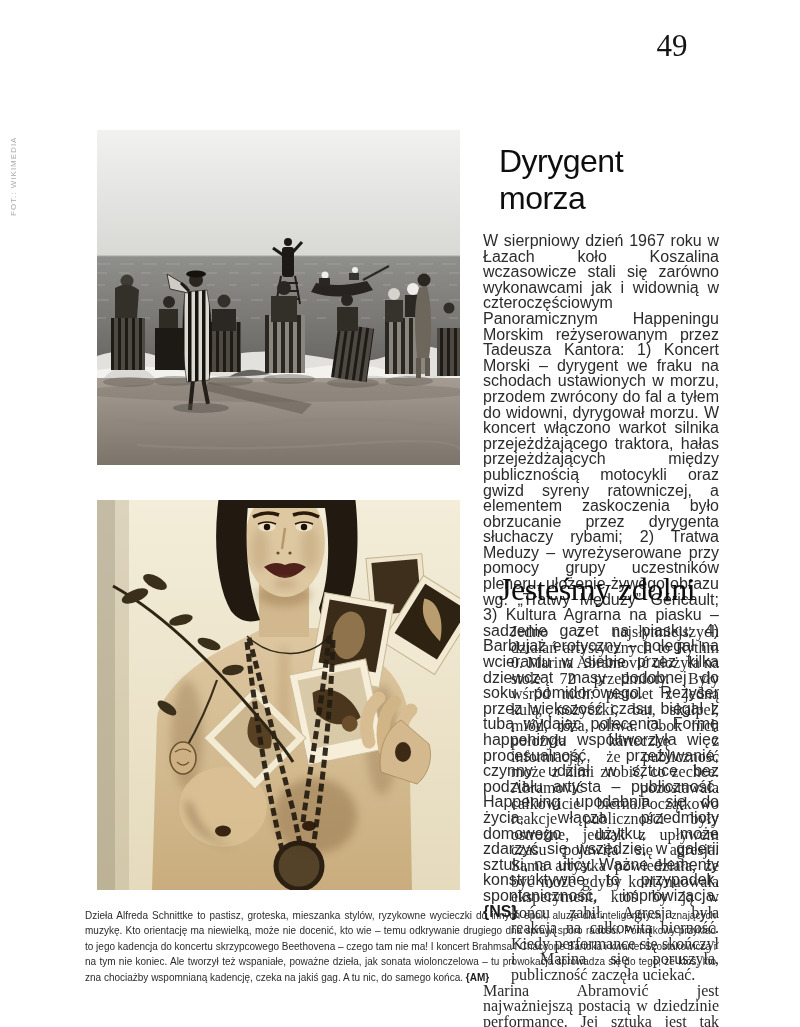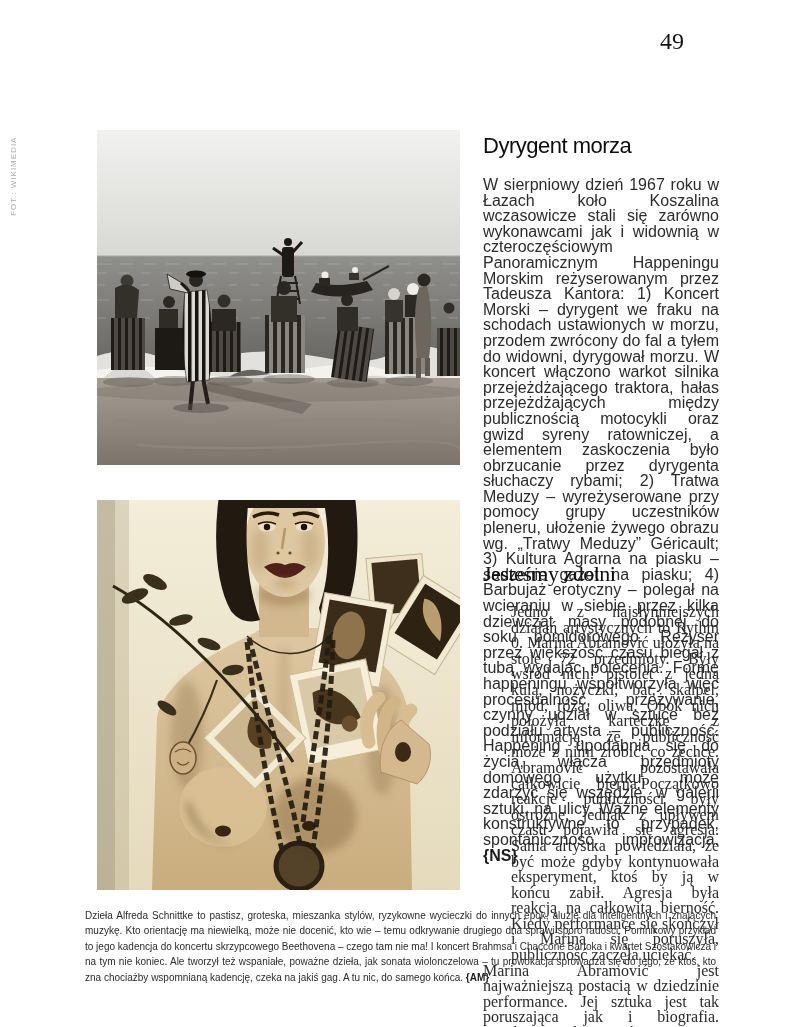--- a/index.html
+++ b/index.html
@@ -2,35 +2,35 @@
 <html lang="pl"><head>
 <meta charset="utf-8">
 <style>
   html,body{margin:0;padding:0;background:#e9e9e9;}
   .page{
     position:relative;width:800px;height:1027px;background:#ffffff;
     font-family:"Liberation Sans",sans-serif;overflow:hidden;margin:0 auto;
   }
   .page-number{
     position:absolute;left:650px;top:28px;width:44px;text-align:center;
-    font-family:"Liberation Serif",serif;font-size:24px;color:#141414;
+    font-family:"Liberation Serif",serif;font-size:31px;color:#141414;
   }
   .photo-credit{
     position:absolute;left:9px;top:124px;height:92px;
     writing-mode:vertical-rl;transform:rotate(180deg);
     font-size:8px;letter-spacing:1px;color:#a9a9a9;white-space:nowrap;
   }
   figure{margin:0;padding:0;}
   .photo{position:absolute;overflow:hidden;}
   .photo svg{display:block;width:100%;height:100%;}
   .photo1{left:97px;top:130px;width:363px;height:335px;}
   .photo2{left:97px;top:500px;width:363px;height:390px;}
   .article{position:absolute;}
   .article h1{
-    margin:0;font-size:22px;font-weight:400;line-height:37px;
+    margin:16px;font-size:32px;font-weight:400;line-height:37px;
     letter-spacing:-0.5px;color:#0e0e0e;
   }
   .article .title-line{display:block;}
   .article p{
     margin:0;text-align:justify;color:#2b2b2b;
   }
   .art-right p{font-size:16px;line-height:15.6px;}
   .article1{left:483px;top:127px;width:236px;}
   .article1 p{margin-top:13px;}
   .article2{left:483px;top:555px;width:236px;font-family:Liberation Serif, serif;}

